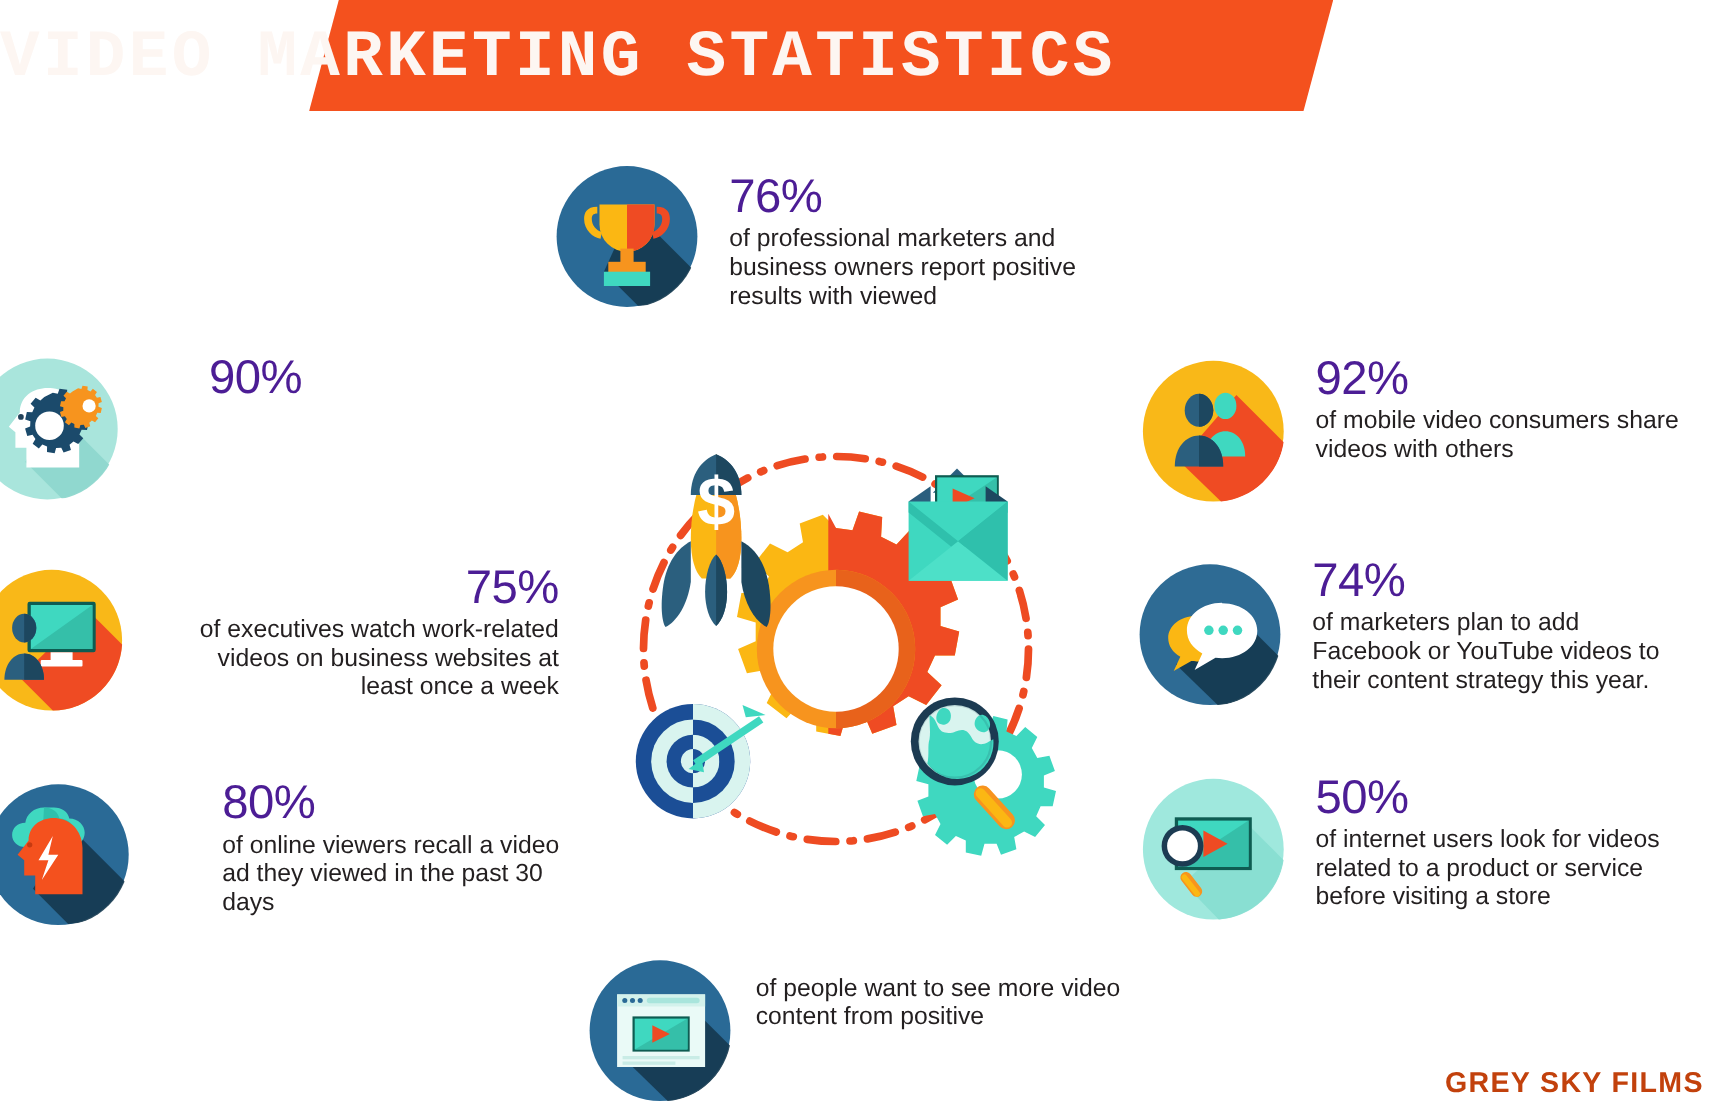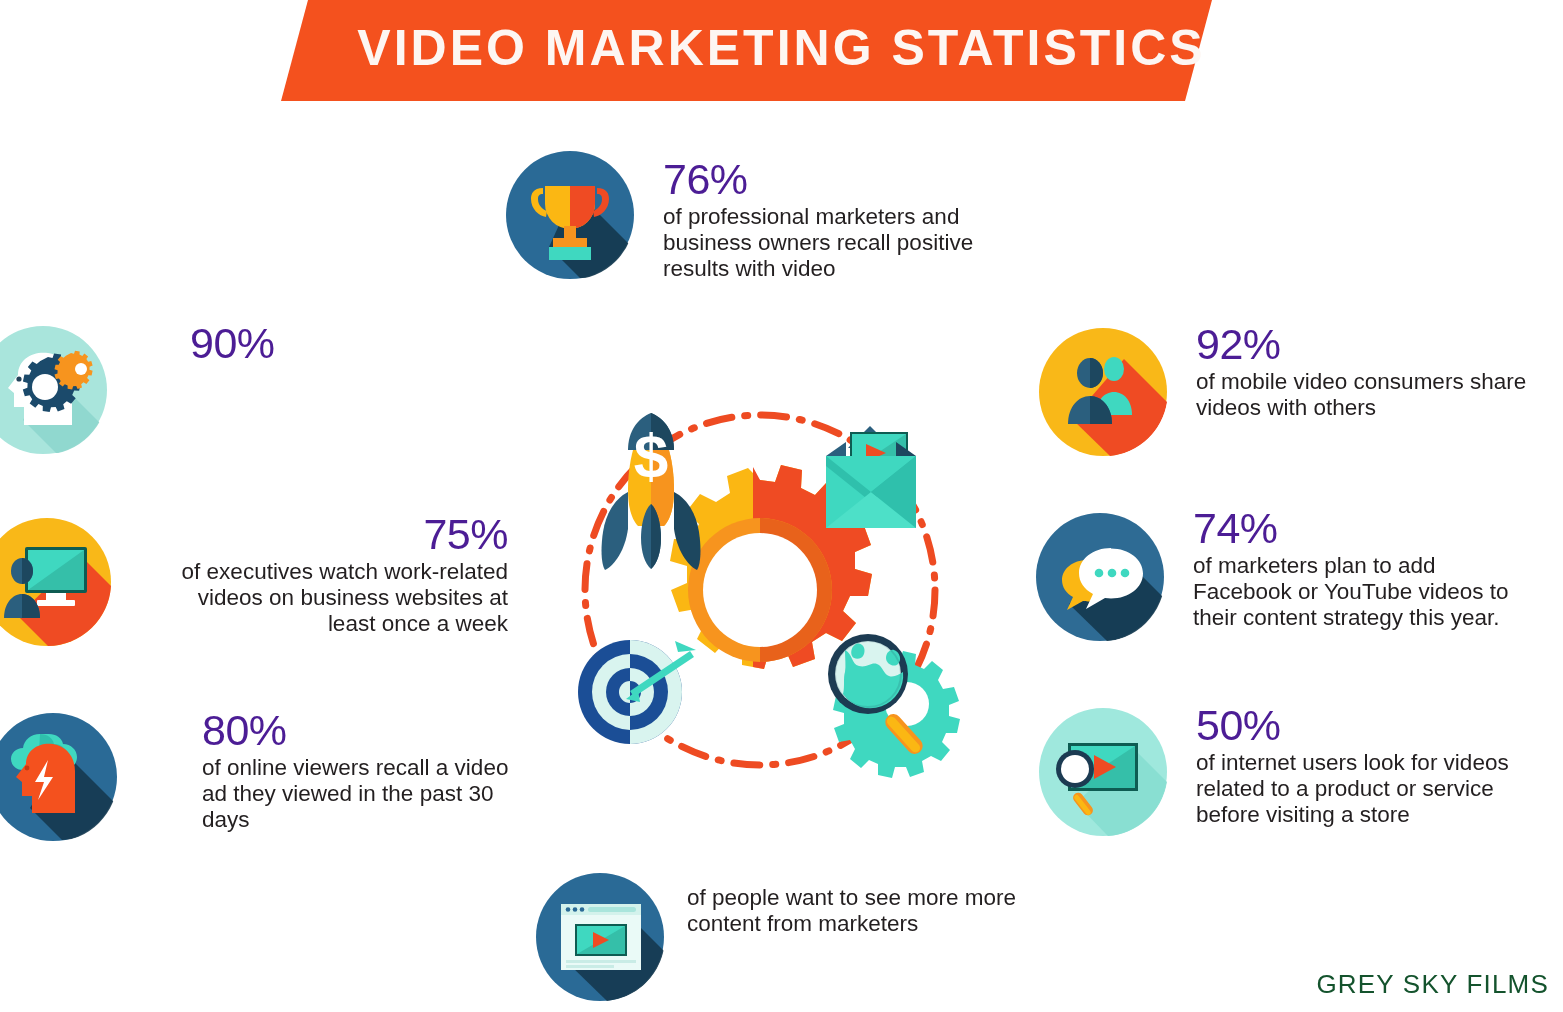--- a/index.html
+++ b/index.html
@@ -11,24 +11,24 @@
   }
 
   
   #title-banner{
     position:absolute;left:0;top:0;width:1563px;height:101px;
     background:#f4511e;
     clip-path:polygon(308px 0, 1212px 0, 1185px 101px, 281px 101px);
   }
   #title-text{
     position:absolute;left:0;top:19px;width:1563px;
-    text-align:center;
+    text-align:left;
     color:#fdf6f2;
-    font-size:50px;font-weight:bold;letter-spacing:3px;
-    font-family:Liberation Sans, sans-serif;
+    font-size:60px;font-weight:bold;letter-spacing:3px;
+    font-family:Liberation Mono, monospace;
     white-space:nowrap;
   }
 
   
   .stat{position:absolute;}
   .stat-icon{
     position:absolute;left:0;top:0;
     width:130px;height:130px;border-radius:50%;
     overflow:hidden;
   }
@@ -70,21 +70,21 @@
 
   
   #center-illustration{
     position:absolute;left:560px;top:392px;width:400px;height:390px;
   }
   #center-illustration svg{display:block;width:400px;height:390px;}
 
   
   #footer-logo{
     position:absolute;right:14px;bottom:12px;
-    color:#14532d;font-size:26px;font-weight:normal;
+    color:#c2410c;font-size:26px;font-weight:bold;
     letter-spacing:1.2px;white-space:nowrap;
   }
 </style>
 </head>
 <body>
 
 <div id="title-banner"></div>
 <div id="title-text">VIDEO MARKETING STATISTICS</div>
 
 <div class="stat" id="stat-76">
@@ -96,21 +96,21 @@
       <path d="M65 36 h25 v18 a25 25 0 0 1 -25 25 z" fill="#ef4b23"></path>
       <path d="M38 38 c-10 0 -12 6 -12 11 c0 10 8 17 15 18 l1 -6 c-5 -2 -9 -6 -9 -12 c0 -3 1 -5 5 -5 z" fill="#fbb713"></path>
       <path d="M92 38 c10 0 12 6 12 11 c0 10 -8 17 -15 18 l-1 -6 c5 -2 9 -6 9 -12 c0 -3 -1 -5 -5 -5 z" fill="#ef4b23"></path>
       <rect x="59" y="76" width="12" height="14" fill="#f7941e"></rect>
       <rect x="48" y="88" width="34" height="10" fill="#f7941e"></rect>
       <rect x="44" y="97" width="42" height="13" fill="#3fd8c0"></rect>
     </svg>
   </div>
   <div class="stat-body">
     <div class="pct">76%</div>
-    <div class="desc">of professional marketers and business owners recall positive results with video</div>
+    <div class="desc">of professional marketers and business owners report positive results with viewed</div>
   </div>
 </div>
 
 <div class="stat" id="stat-90">
   <div class="stat-icon">
     <svg viewBox="0 0 130 130">
       <circle cx="65" cy="65" r="64" fill="#a9e5dc"></circle>
       <path d="M72 48 L129 105 A64 64 0 0 1 78 128 L45 95 Z" fill="#8ed7cd" opacity="0.95"></path>
       <path d="M40 50 C40 34 55 26 70 28 C85 30 94 42 94 56 L94 100 L46 100 L46 82 L36 82 L36 68 L30 63 Z" fill="#ffffff"></path>
       <circle cx="41" cy="54" r="2.6" fill="#22425a"></circle>
@@ -240,21 +240,21 @@
       <rect x="53" y="35" width="48" height="5" rx="2.5" fill="#a9e5dc"></rect>
       <rect x="40" y="52" width="52" height="32" fill="#0e5c52"></rect>
       <rect x="42" y="54" width="48" height="28" fill="#3fd8c0"></rect>
       <path d="M42 82 L90 54 L90 82 Z" fill="#35bfa9"></path>
       <path d="M58 60 L74 68 L58 76 Z" fill="#ef4b23"></path>
       <rect x="31" y="88" width="70" height="3" fill="#c9ece6"></rect>
       <rect x="31" y="93" width="48" height="3" fill="#c9ece6"></rect>
     </svg>
   </div>
   <div class="stat-body">
-    <div class="desc">of people want to see more more content from marketers</div>
+    <div class="desc">of people want to see more video content from positive</div>
   </div>
 </div>
 
 <div id="center-illustration">
   <svg viewBox="0 0 400 390">
 
     <circle cx="200" cy="198" r="175" fill="none" stroke="#ee4b22" stroke-width="7" stroke-linecap="round" stroke-dasharray="26 13 3 13"></circle>
 
     <g>
       <path d="M200 88

